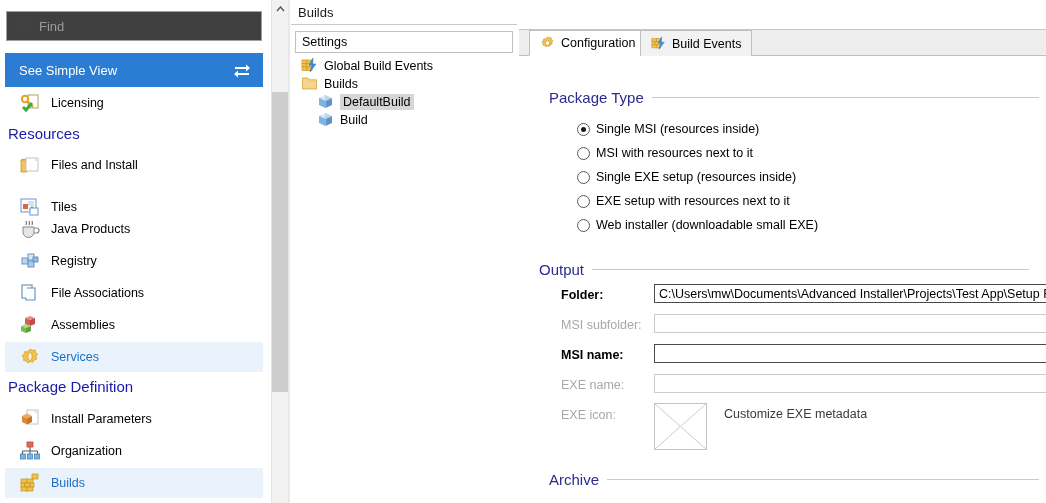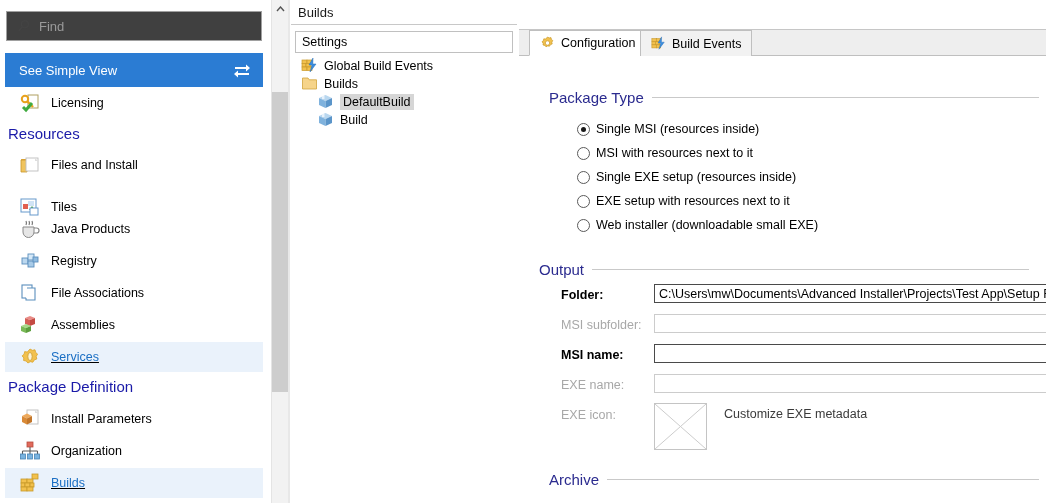--- a/index.html
+++ b/index.html
@@ -48,21 +48,21 @@
 
   .side-row {
     position: absolute; left: 5px;
     width: 258px; height: 30px;
     display: flex; align-items: center;
     padding-left: 14px;
     cursor: pointer;
     font-size: 12.5px;
   }
   .side-row .ic { width: 22px; height: 22px; flex: none; margin-right: 10px; }
-  .side-row.sel { background: #eaf2fb; text-decoration: underline; }
+  .side-row.sel { background: #eaf2fb; }
   .side-row.sel .lbl { color: #1b6fc4; }
   .side-head {
     position: absolute; left: 8px;
     font-size: 15px; color: #1a1aa8;
     font-family: "Liberation Sans", sans-serif;
     white-space: nowrap;
   }
 
   
   #side-scroll {

